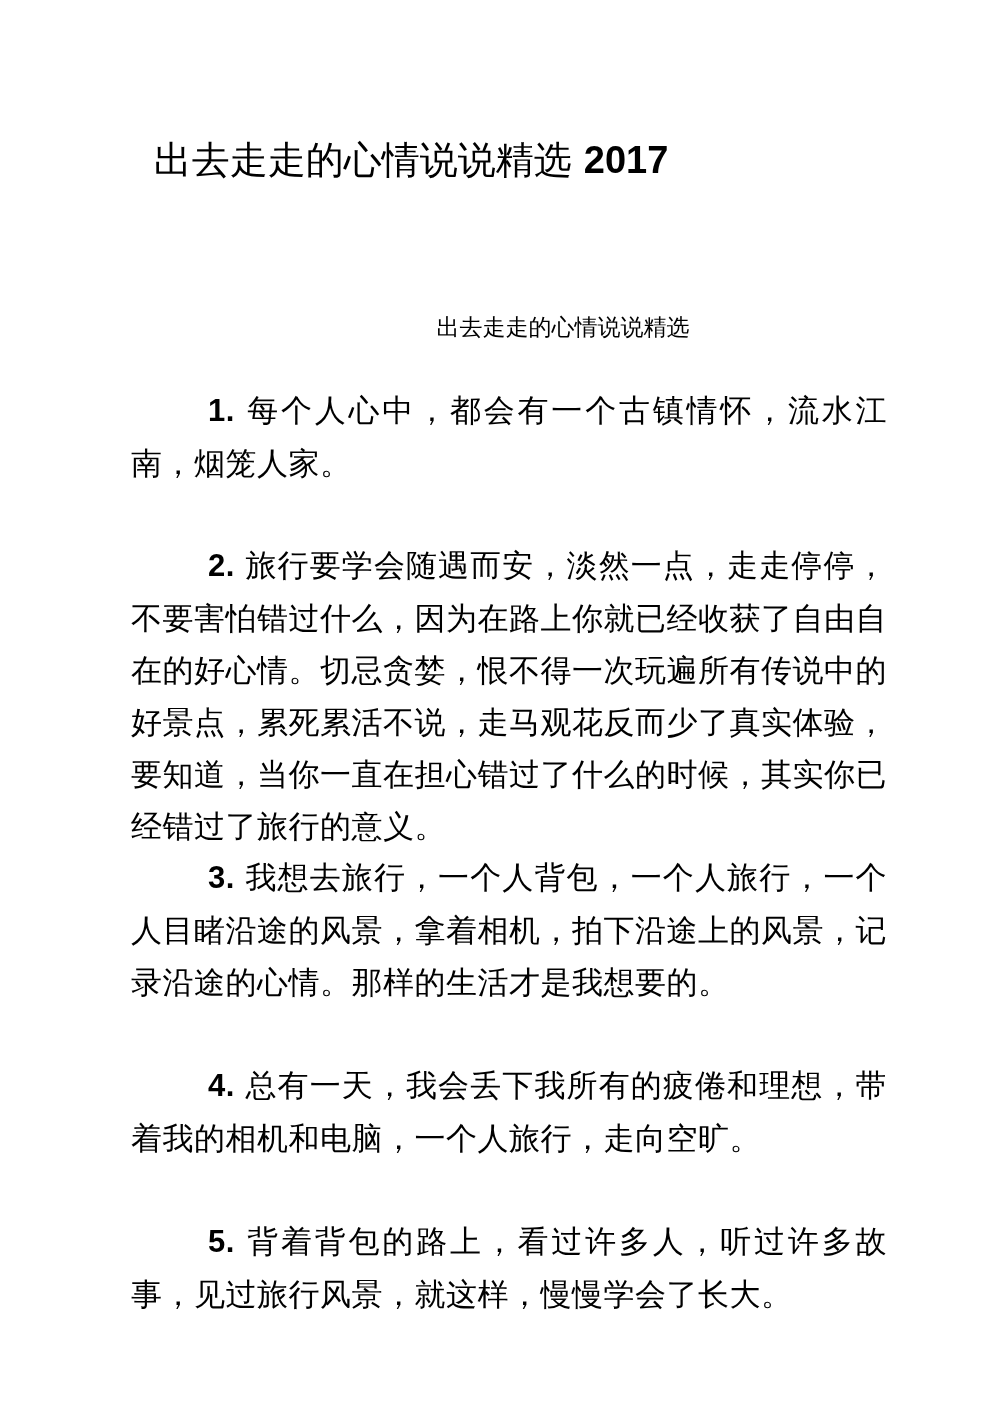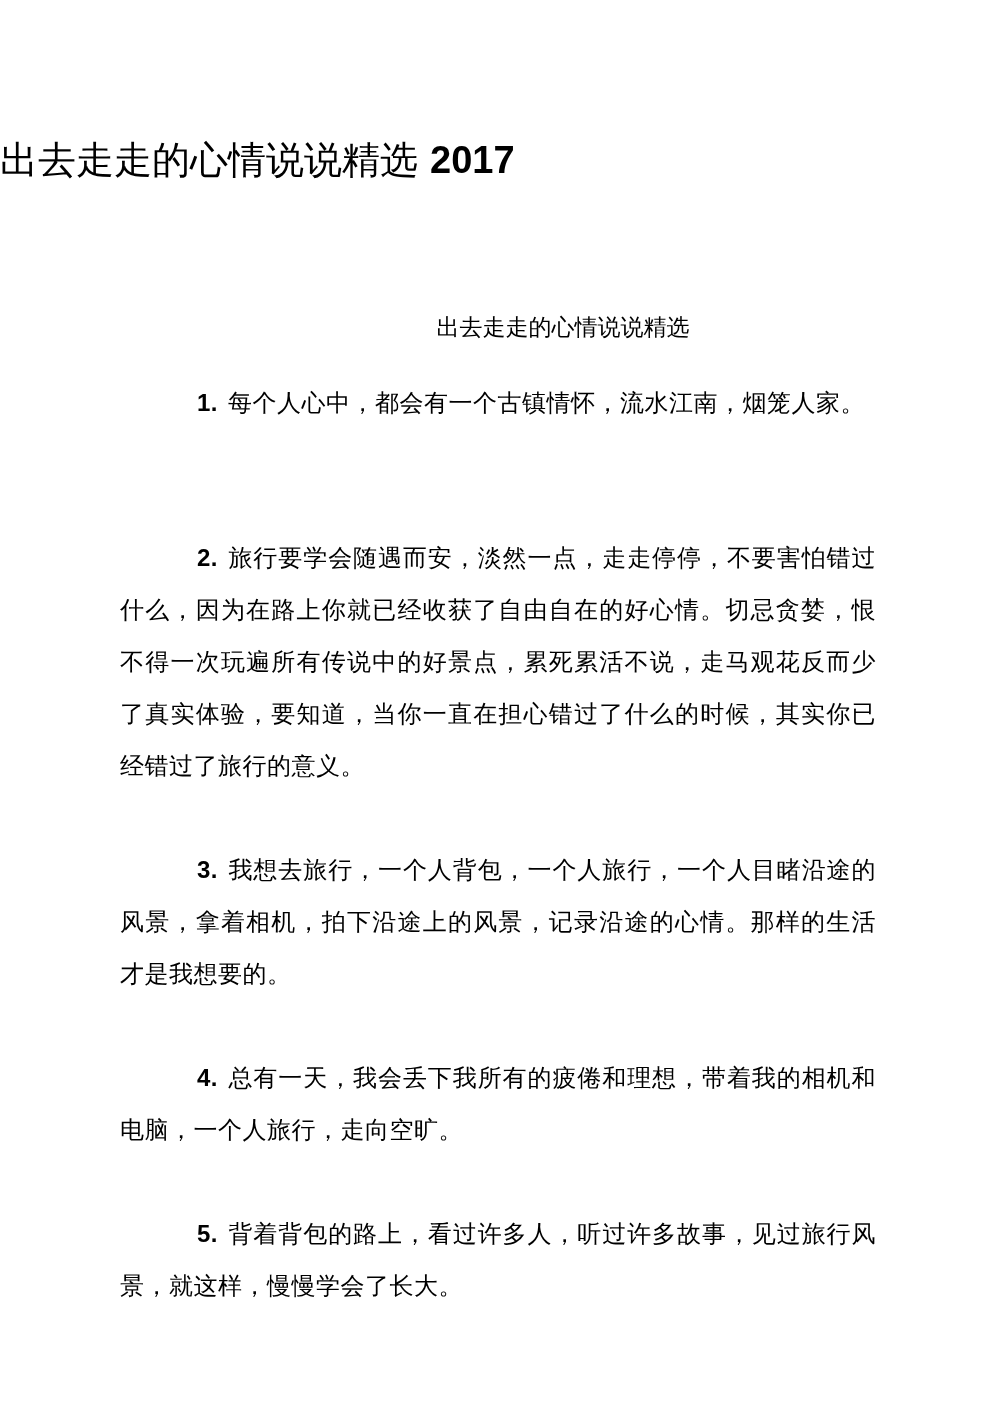--- a/index.html
+++ b/index.html
@@ -1,23 +1,23 @@
 <!DOCTYPE html>
 <html><head>
 <meta charset="utf-8">
 <style>
   html, body { margin: 0; padding: 0; background: #ffffff; }
   body { width: 993px; height: 1404px; position: relative; overflow: hidden;
          font-family: "DejaVu Sans", "Liberation Sans", sans-serif; color: #000; }
-  .title { position: absolute; top: 134px; left: 0; width: 822px; 
+  .title { position: absolute; top: 134px; left: 0; width: 822px; text-align: center;
            font-size: 38px; line-height: 52px; }
   .title .num { font-family: "Liberation Sans", sans-serif; font-weight: bold; }
   .subtitle { position: absolute; top: 310px; left: 0; width: 993px; text-align: center;
               padding-left: 133px; box-sizing: border-box; font-size: 23px; line-height: 34px; }
-  .para { position: absolute; left: 120px; width: 756px; font-size: 24px; line-height: 52px;
+  .para { position: absolute; left: 131px; width: 756px; font-size: 31px; line-height: 52px;
           text-indent: 77px; text-align: justify; letter-spacing: 0.5px; }
   .para .n { font-family: "Liberation Sans", sans-serif; font-weight: bold; margin-right: 10px; }
   #p1 { top: 353px; }
   #p2 { top: 508px; }
   #p3 { top: 820px; }
   #p4 { top: 1028px; }
   #p5 { top: 1184px; }
 </style>
 </head>
 <body>

